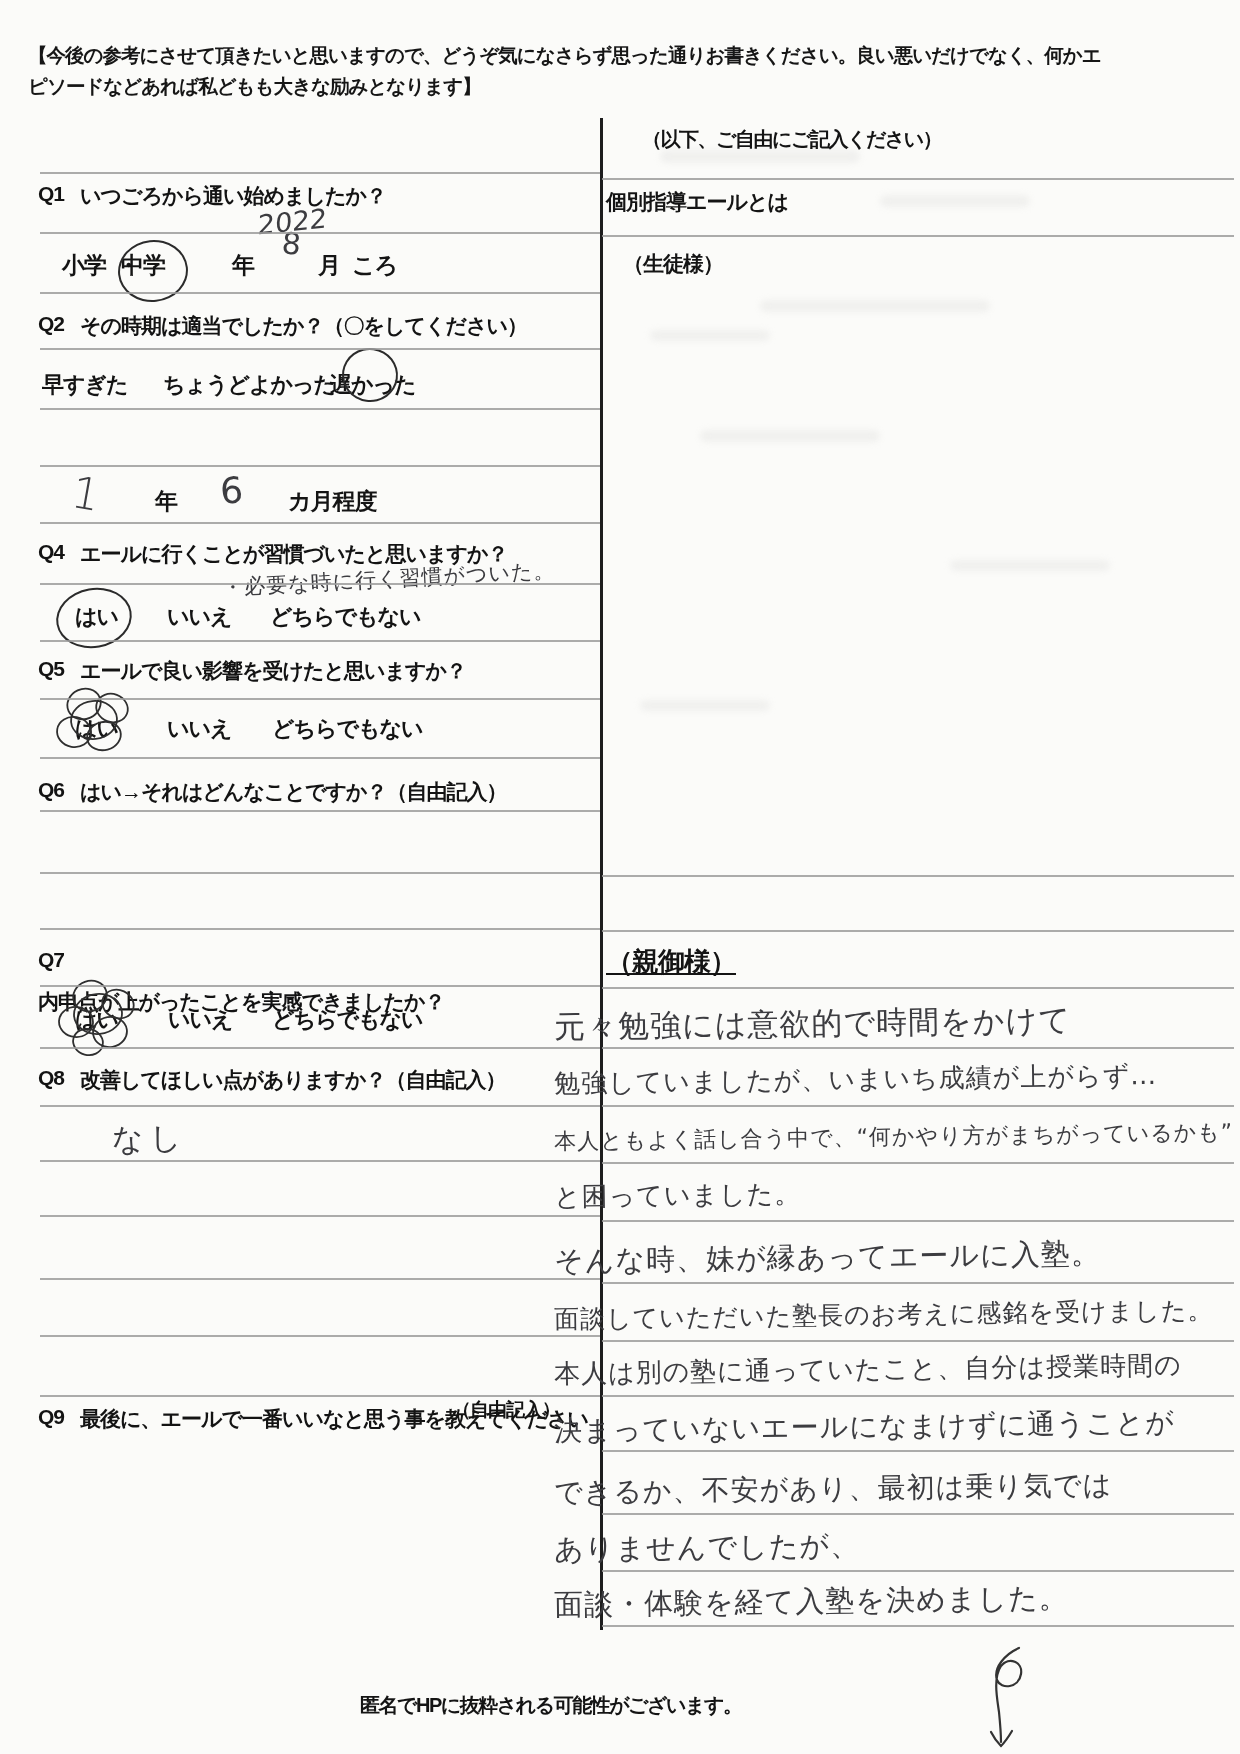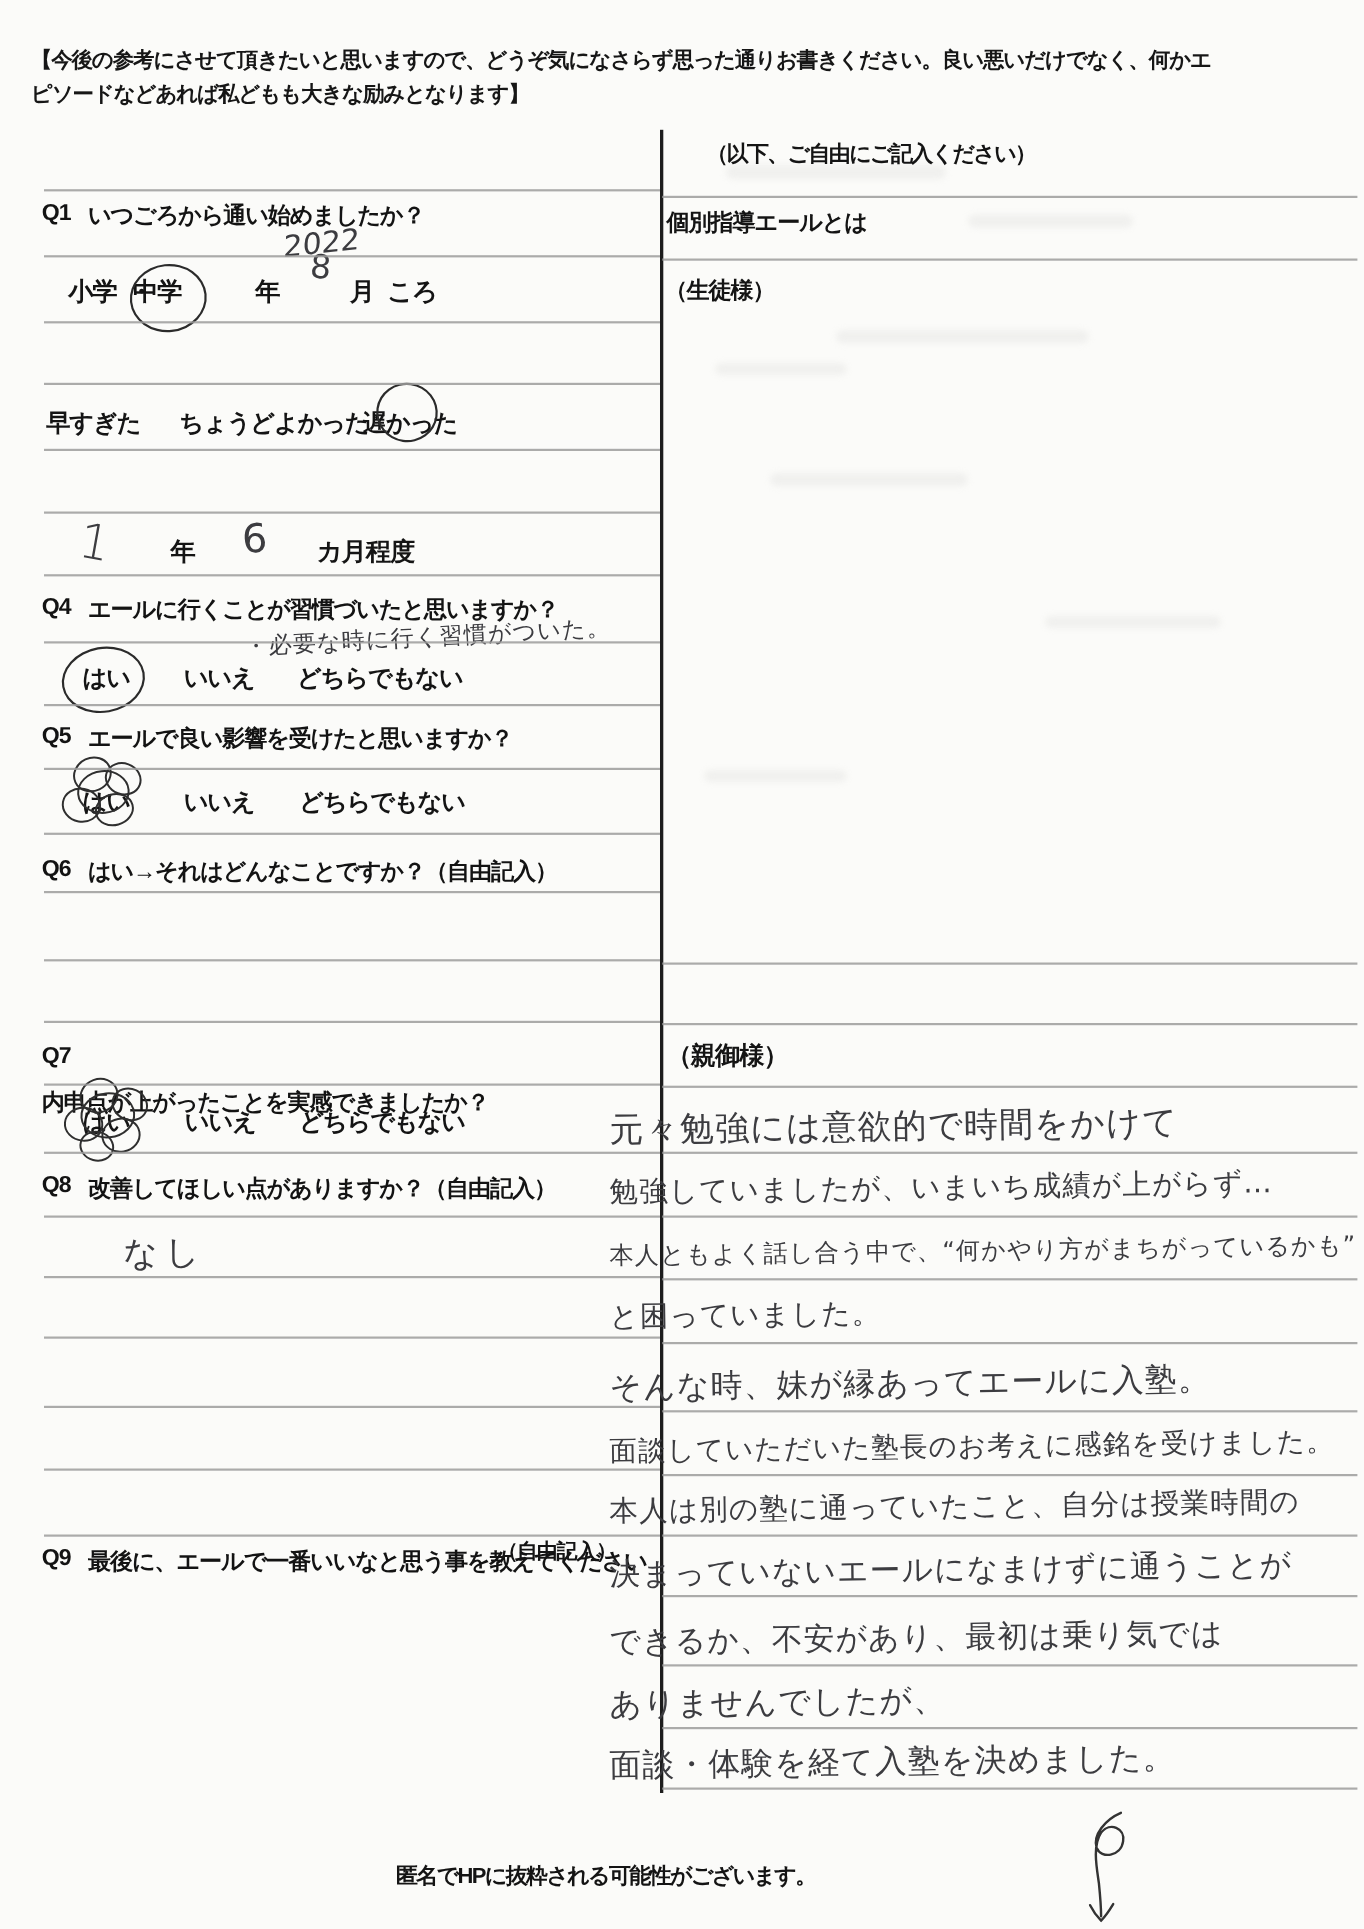--- a/index.html
+++ b/index.html
@@ -53,20 +53,24 @@
   <div class="hw" style="left:258px;top:206px;font-size:27px;transform:skewX(-8deg) rotate(-6deg);">2022</div>
   <span class="print" style="left:62px;top:250px;font-size:23px;">小学</span>
   <span class="print" style="left:117px;top:250px;font-size:23px;">・</span>
   <span class="print" style="left:121px;top:250px;font-size:23px;">中学</span>
   <div class="circle" style="left:118px;top:240px;width:66px;height:58px;transform:rotate(-6deg);"></div>
   <span class="print" style="left:232px;top:250px;font-size:23px;">年</span>
   <div class="hw" style="left:282px;top:226px;font-size:30px;transform:rotate(5deg);">8</div>
   <span class="print" style="left:318px;top:250px;font-size:23px;">月</span>
   <span class="print" style="left:352px;top:250px;font-size:23px;">ころ</span>
 
+  <div class="q-row" style="top:312px;">
+    <span>Q2</span>
+    <span>その時期は適当でしたか？（〇をしてください）</span>
+  </div>
   <span class="opt" style="left:42px;top:370px;">早すぎた</span>
   <span class="opt" style="left:163px;top:370px;">ちょうどよかった</span>
   <span class="opt" style="left:330px;top:370px;">遅かった</span>
   <div class="circle" style="left:342px;top:348px;width:52px;height:50px;transform:rotate(8deg);border-width:2px;"></div>
 
   <div class="hw" style="left:72px;top:468px;font-size:44px;font-weight:300;transform:rotate(10deg);">1</div>
   <span class="print" style="left:155px;top:486px;font-size:23px;">年</span>
   <div class="hw" style="left:220px;top:470px;font-size:36px;transform:rotate(-4deg);">6</div>
   <span class="print" style="left:288px;top:486px;font-size:23px;">カ月程度</span>
 
@@ -127,22 +131,22 @@
   <div class="hw" style="left:112px;top:1118px;font-size:31px;transform:rotate(-2deg);letter-spacing:6px;">なし</div>
 
   <div class="q-row" style="top:1357px;margin-top:48px;">
     <span>Q9</span>
     <span>最後に、エールで一番いいなと思う事を教えてください</span>
   </div>
   <span class="print" style="left:452px;top:1397px;font-size:19px;">（自由記入）</span>
 
   <div class="print" style="left:642px;top:126px;font-size:20px;letter-spacing:-1.5px;">（以下、ご自由にご記入ください）</div>
   <div class="print" style="left:606px;top:188px;font-size:21px;">個別指導エールとは</div>
-  <div class="print" style="left:604px;top:250px;font-size:21px;">（生徒様）</div>
-  <div class="print" style="left:606px;top:944px;font-size:23px;">（親御様）</div>
+  <div class="print" style="left:604px;top:250px;font-size:21px;padding-left:19px;">（生徒様）</div>
+  <div class="print" style="left:606px;top:944px;font-size:27px;text-decoration:underline;">（親御様）</div>
 
   <div class="hw hw-line" style="left:554px;top:1003px;font-size:31px;">元々勉強には意欲的で時間をかけて</div>
   <div class="hw hw-line" style="left:554px;top:1062px;font-size:26px;">勉強していましたが、いまいち成績が上がらず…</div>
   <div class="hw hw-line" style="left:554px;top:1122px;font-size:22px;">本人ともよく話し合う中で、“何かやり方がまちがっているかも”</div>
   <div class="hw hw-line" style="left:554px;top:1178px;font-size:26px;">と困っていました。</div>
   <div class="hw hw-line" style="left:554px;top:1238px;font-size:29px;">そんな時、妹が縁あってエールに入塾。</div>
   <div class="hw hw-line" style="left:554px;top:1298px;font-size:25px;">面談していただいた塾長のお考えに感銘を受けました。</div>
   <div class="hw hw-line" style="left:554px;top:1352px;font-size:26px;">本人は別の塾に通っていたこと、自分は授業時間の</div>
   <div class="hw hw-line" style="left:554px;top:1408px;font-size:28px;">決まっていないエールになまけずに通うことが</div>
   <div class="hw hw-line" style="left:554px;top:1470px;font-size:28px;">できるか、不安があり、最初は乗り気では</div>

